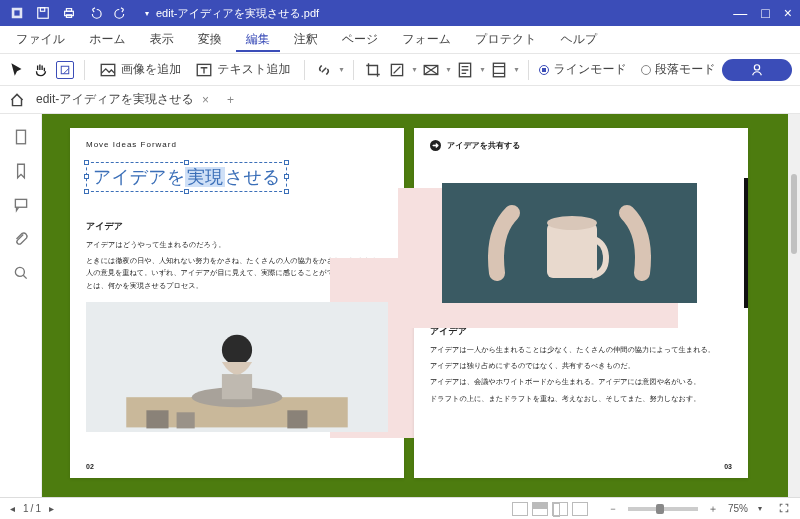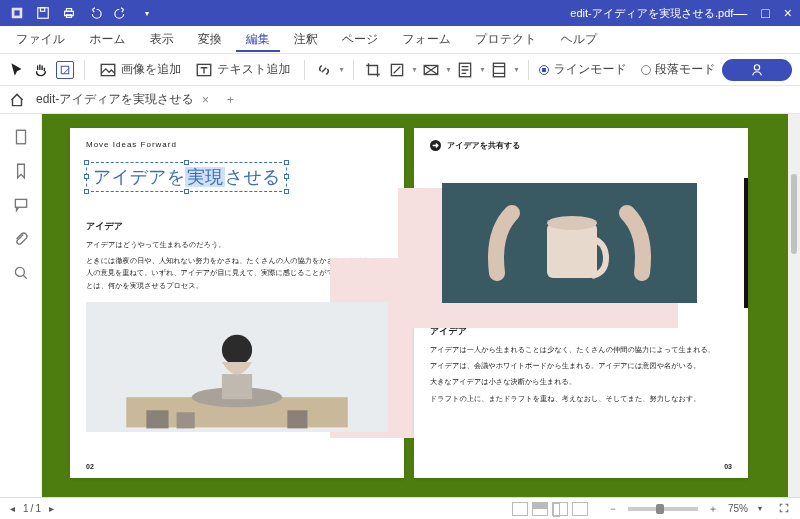--- a/index.html
+++ b/index.html
@@ -1,20 +1,20 @@
 <!DOCTYPE html>
 <html><head>
 <meta charset="utf-8">
 <style>
 *{box-sizing:border-box;margin:0;padding:0;font-family:"Meiryo","Hiragino Sans",sans-serif}
 body{width:800px;height:519px;background:#fff;overflow:hidden;position:relative}
 .titlebar{background:#3b4db8;height:26px;display:flex;align-items:center;color:#fff;font-size:11px;padding:0 8px}
 .titlebar .ticons{display:flex;gap:8px;align-items:center}
 .titlebar .ticons svg{width:14px;height:14px}
-.titlebar .filename{flex:1;text-align:right}
+.titlebar .filename{flex:1;text-align:left}
 .titlebar .win{display:flex;gap:14px;font-size:14px}
 .menubar{height:28px;display:flex;align-items:center;gap:4px;padding:0 6px;border-bottom:1px solid #e6e6e6;color:#444;font-size:12px}
 .menubar div{padding:4px 10px;cursor:pointer}
 .menubar .active{color:#3b4db8;border-bottom:2px solid #3b4db8;padding-bottom:2px}
 .toolbar{height:32px;display:flex;align-items:center;gap:6px;padding:0 8px;border-bottom:1px solid #e6e6e6;font-size:12px;color:#444}
 .tb-ic{width:18px;height:18px;display:inline-flex;align-items:center;justify-content:center}
 .tb-sep{width:1px;height:20px;background:#ddd;margin:0 4px}
 .tb-btn{display:flex;gap:4px;padding:2px 4px}
 .tb-sel{border:1px solid #3b4db8;padding:2px;border-radius:2px}
 .radio{display:flex;align-items:center;gap:4px}
@@ -296,22 +296,22 @@
           <path d="M70 30q-20 20-15 60" stroke="#d9c4b4" stroke-width="16" fill="none" stroke-linecap="round"></path>
           <path d="M185 30q20 20 15 60" stroke="#d9c4b4" stroke-width="16" fill="none" stroke-linecap="round"></path>
           <rect x="105" y="40" width="50" height="55" rx="6" fill="#e8d9cd"></rect>
           <ellipse cx="130" cy="40" rx="25" ry="7" fill="#d9c7b9"></ellipse>
           <path d="M150 55q14 5 14 20t-14 18" stroke="#e8d9cd" stroke-width="6" fill="none"></path>
         </svg>
       </div>
       <div class="section" style="margin-top:22px">
         <h4>アイデア</h4>
         <p>アイデアは一人から生まれることは少なく、たくさんの仲間の協力によって生まれる。</p>
+        <p>アイデアは独り占めにするのではなく、共有するべきものだ。</p>
         <p>アイデアは、会議やホワイトボードから生まれる。アイデアには意図や名がいる。</p>
-        <p>大きなアイデアは小さな決断から生まれる。</p>
         <p>ドラフトの上に、またドラフトを重ね、考えなおし、そしてまた、努力しなおす。</p>
       </div>
       <div class="pgnum r">03</div>
     </div>
   </div>
 
   <div class="scrollbar">
     <div class="thumb"></div>
   </div>
 </div>

